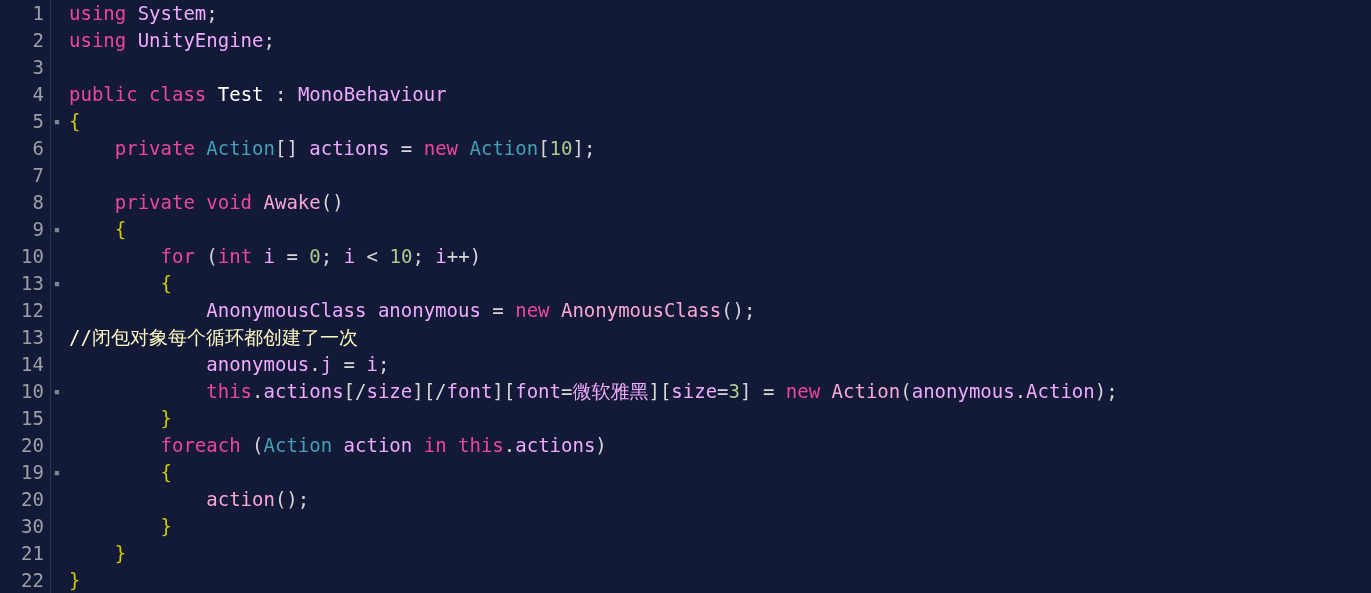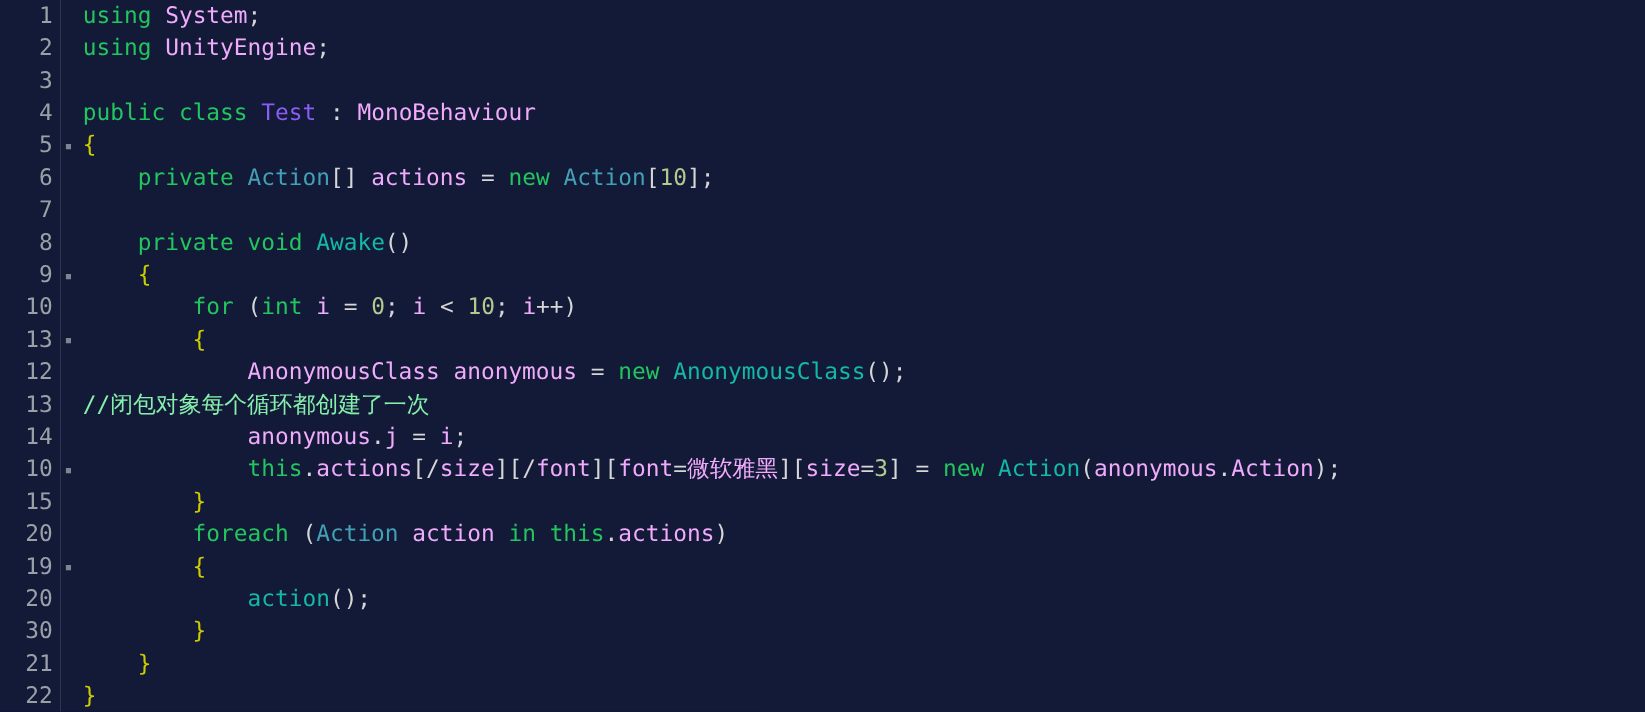--- a/index.html
+++ b/index.html
@@ -3,30 +3,30 @@
 <meta charset="utf-8">
 <style>
   html,body{margin:0;padding:0;width:1371px;height:593px;background:#121a38;font-family:Consolas,"DejaVu Sans Mono","Courier New",monospace;font-size:19px;line-height:27px;color:#d6d6d6;overflow:hidden}
   .editor{display:flex;height:100%}
   .gutter{width:50px;background:#121a38;color:#9aa0a6;text-align:right;padding-top:0;user-select:none;border-right:1px solid #2d3550}
   .gutter div{height:27px;padding-right:6px}
   .fold{width:12px;background:#121a38;color:#9aa0a6;font-size:11px;padding-top:0;user-select:none}
   .fold div{height:27px;display:flex;align-items:center;justify-content:center;opacity:.8}
   .code{flex:1;padding-left:6px;white-space:pre}
   .ln{height:27px}
-  .kw{color:#22c55e} 
+  .kw{color:#ec4899} 
   .typ{color:#43a0b5} 
-  .fun{color:#14b8a6} 
+  .fun{color:#f9a8d4} 
   .id{color:#f0abfc}
   .num{color:#b3c98f}
   .op{color:#d6d6d6}
   .pun{color:#d6d6d6}
   .br{color:#cccc00}
-  .cmt{color:#86efac}
-  .yl{color:#8b5cf6}
+  .cmt{color:#fef9c3}
+  .yl{color:#ffffff}
 </style>
 </head>
 <body>
 
 <div class="editor">
   <div class="gutter" id="gutter">
       <div>1</div>
       <div>2</div>
       <div>3</div>
       <div>4</div>

